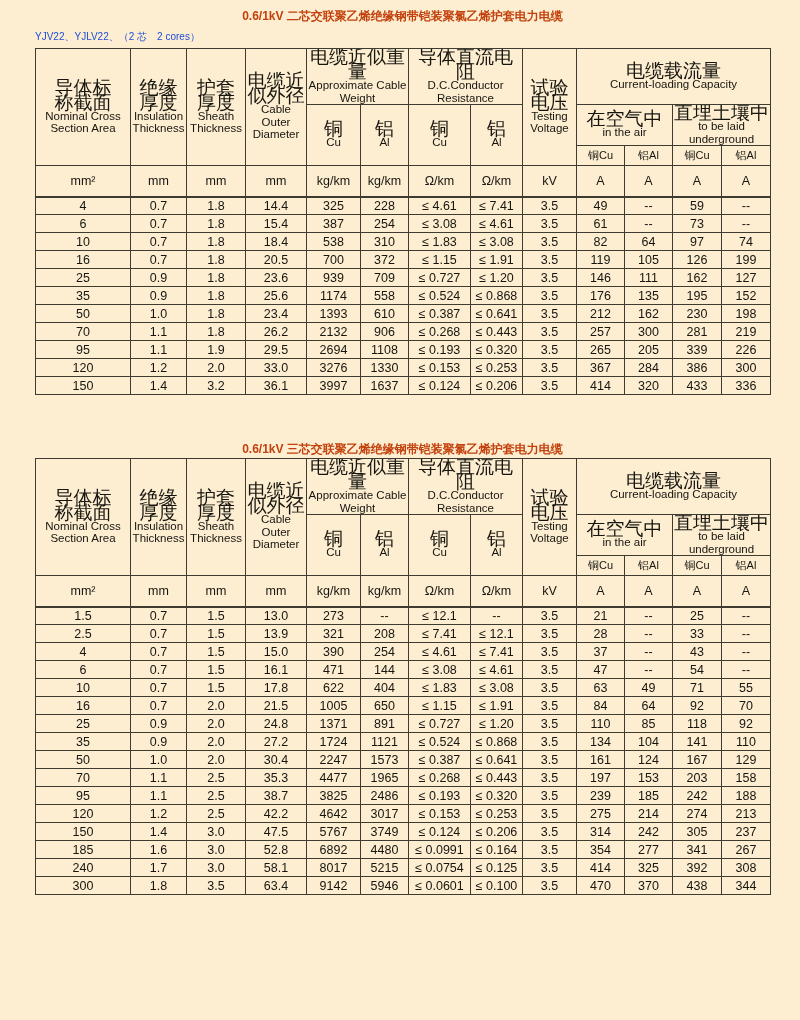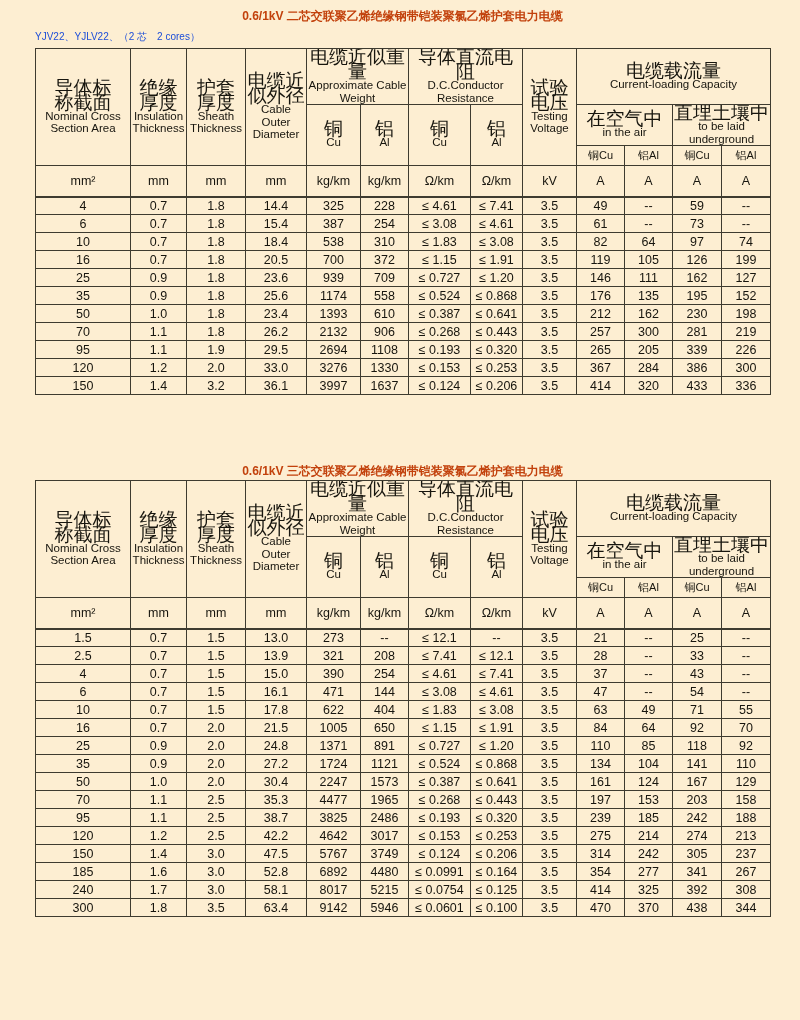--- a/index.html
+++ b/index.html
@@ -22,21 +22,21 @@
   tr.h1{height:46px;}
   tr.h2{height:28px;}
   tr.h3{height:20px;}
   tr.units{height:31px;}
   tbody tr{height:18px;}
   th .zh{font-size:19px;line-height:15px;}
   th .en{font-size:11.5px;line-height:12.5px;}
   tr.h3 th{font-size:11px;}
   tr.units th{font-size:12.5px;border-bottom-width:2px;}
   tbody td{font-size:12.5px;}
-  .section2{margin-top:68px;}
+  .section2{margin-top:46px;}
 </style>
 </head>
 <body>
 
 <div class="page">
 
   <section>
     <div class="titles">
       <div>0.6/1kV 二芯交联聚乙烯绝缘钢带铠装聚氯乙烯护套电力电缆</div>
     </div>

